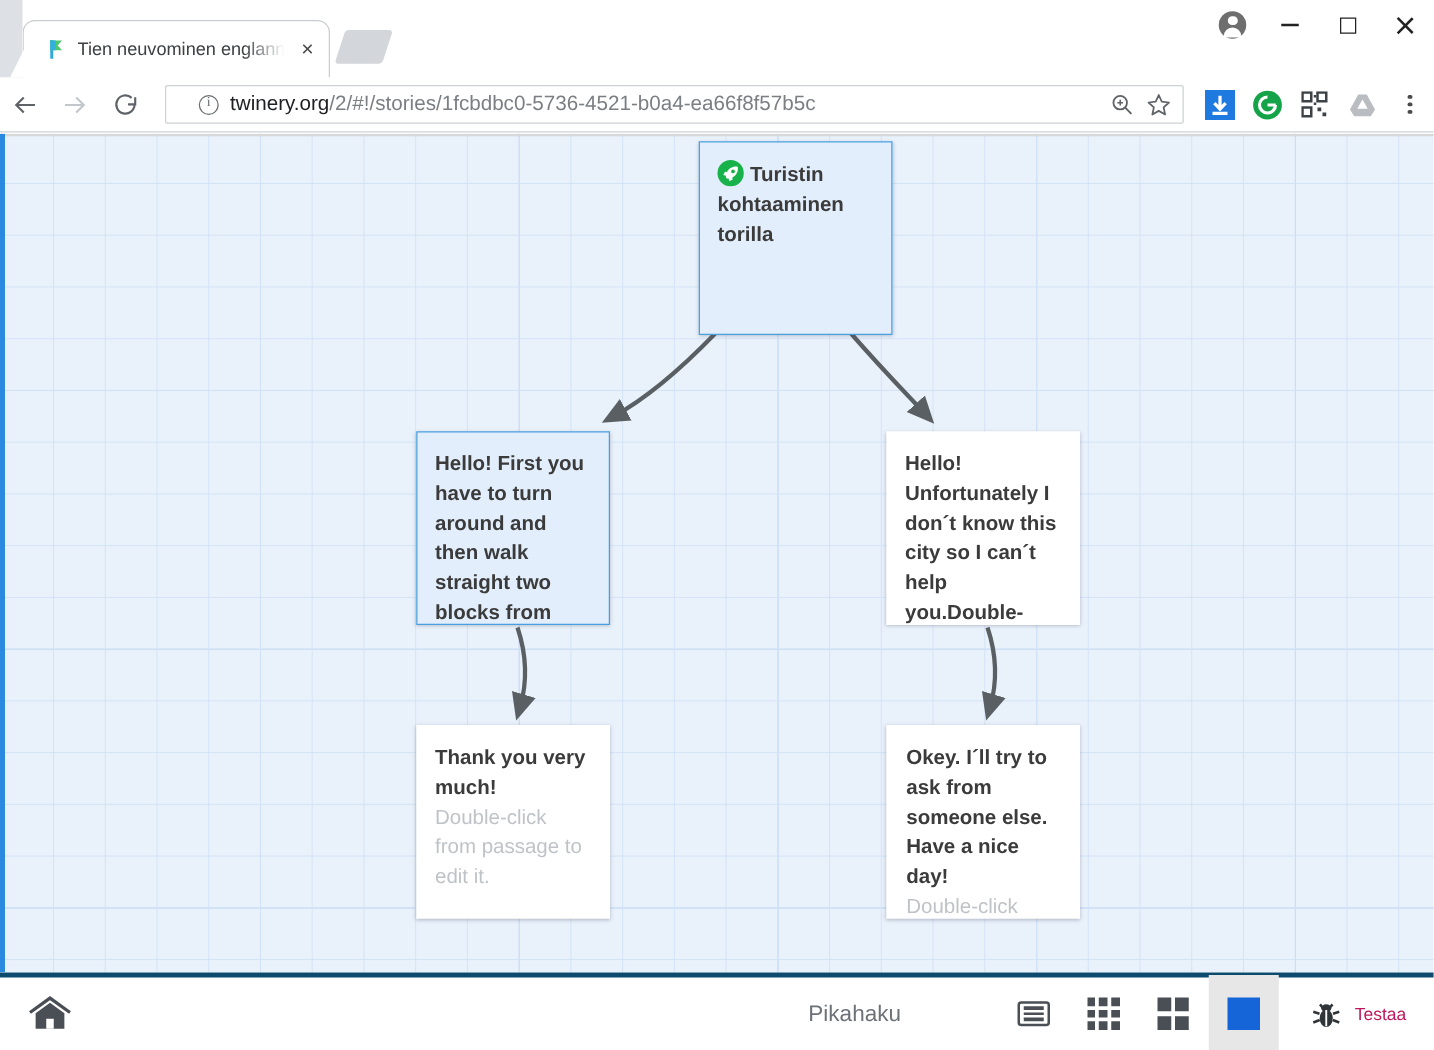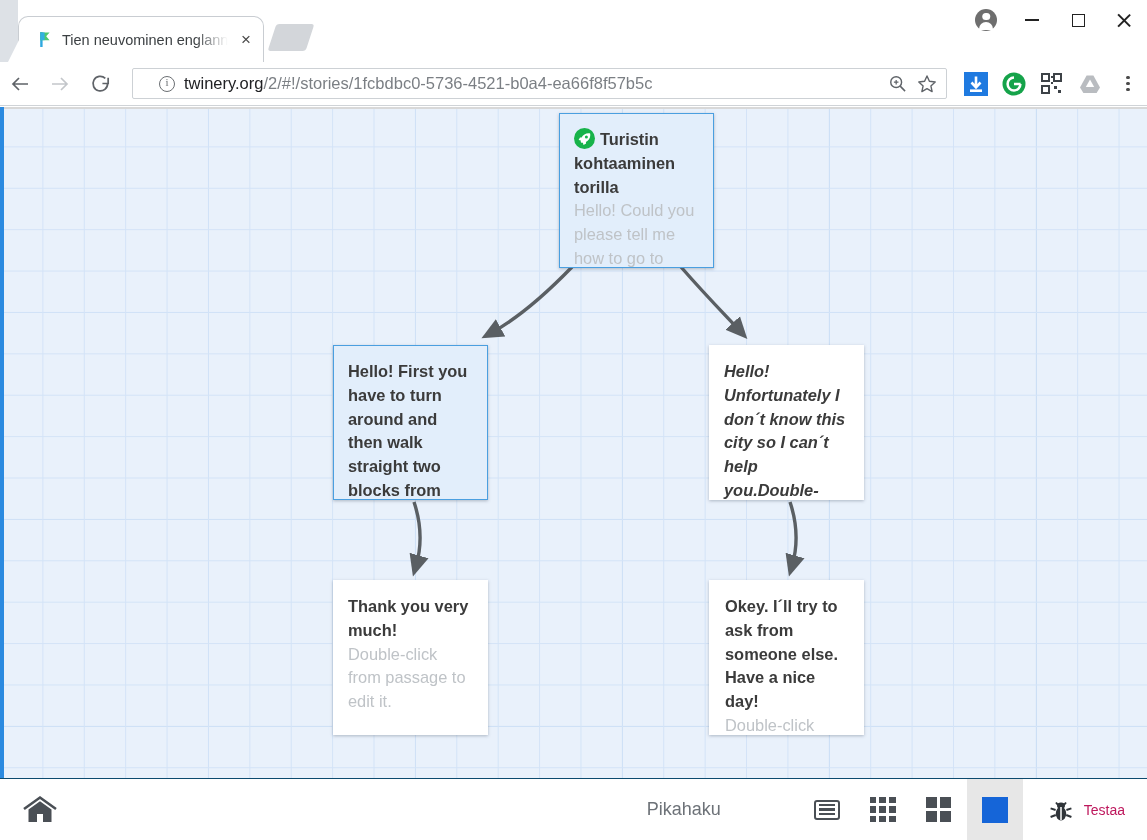--- a/index.html
+++ b/index.html
@@ -177,21 +177,21 @@
     background: #17b34a; position: relative; vertical-align: -4px;
     margin-right: 5px;
   }
   .rocket svg { position: absolute; left: 3px; top: 3px; }
 
   .links { position: absolute; left: 0; top: 0; width: 1147px; height: 671px; }
 
   
   .bottombar {
     position: absolute; left: 0; top: 778px; width: 1147px; height: 62px;
-    background: #ffffff; border-top: 1px solid #0c4a6e;
+    background: #ffffff; border-top: 4px solid #0c4a6e;
     display: flex; align-items: center;
   }
   .bb-home {
     width: 44px; height: 44px; margin-left: 18px;
     display: flex; align-items: center; justify-content: center; cursor: pointer;
   }
   .bb-spacer { flex: 1; }
   .bb-search {
     font-size: 18px; color: #6d7278; margin-right: 78px; cursor: text;
   }
@@ -354,28 +354,27 @@
       <path d="M414,395 C423,422 421,442 416,459" fill="none" stroke="#5a5f63" stroke-width="3.4" marker-end="url(#ah)"></path>
 
       <path d="M790,395 C799,422 797,442 792,459" fill="none" stroke="#5a5f63" stroke-width="3.4" marker-end="url(#ah)"></path>
     </svg>
 
     <div class="passage sel" style="left:559px; top:6px;">
       <div class="p-title"><span class="rocket"><svg width="15" height="15" viewBox="0 0 15 15">
               <path d="M11.6 2.2 C8.6 2.2 5.9 4 4.6 6.6 L3 6.4 L1.6 9 L3.8 9.6 C3.6 10.3 3.7 11 4 11.5 C4.5 11.8 5.2 11.9 5.9 11.7 L6.5 13.9 L9.1 12.5 L8.9 10.9 C11.5 9.6 13.3 6.9 13.3 3.9 C13.3 3.4 13.2 2.9 13.1 2.4 C12.6 2.3 12.1 2.2 11.6 2.2 Z" fill="#fff"></path>
               <circle cx="9.4" cy="6.1" r="1.5" fill="#17b34a"></circle>
             </svg></span><span>Turistin kohtaaminen torilla</span></div>
-      <div class="p-excerpt">Hello! Could you please tell me how to go to</div>
     </div>
 
     <div class="passage sel" style="left:333px; top:238px;">
       <div class="p-title">Hello! First you have to turn around and then walk straight two blocks from</div>
     </div>
 
-    <div class="passage plain" style="left:709px; top:238px;font-style:italic;">
+    <div class="passage plain" style="left:709px; top:238px;">
       <div class="p-title">Hello! Unfortunately I don´t know this city so I can´t help you.Double-</div>
     </div>
 
     <div class="passage plain" style="left:333px; top:473px;">
       <div class="p-title">Thank you very much!</div>
       <div class="p-excerpt">Double-click from passage to edit it.</div>
     </div>
 
     <div class="passage plain" style="left:709px; top:473px;padding-left:15px;">
       <div class="p-title">Okey. I´ll try to ask from someone else. Have a nice day!</div>

